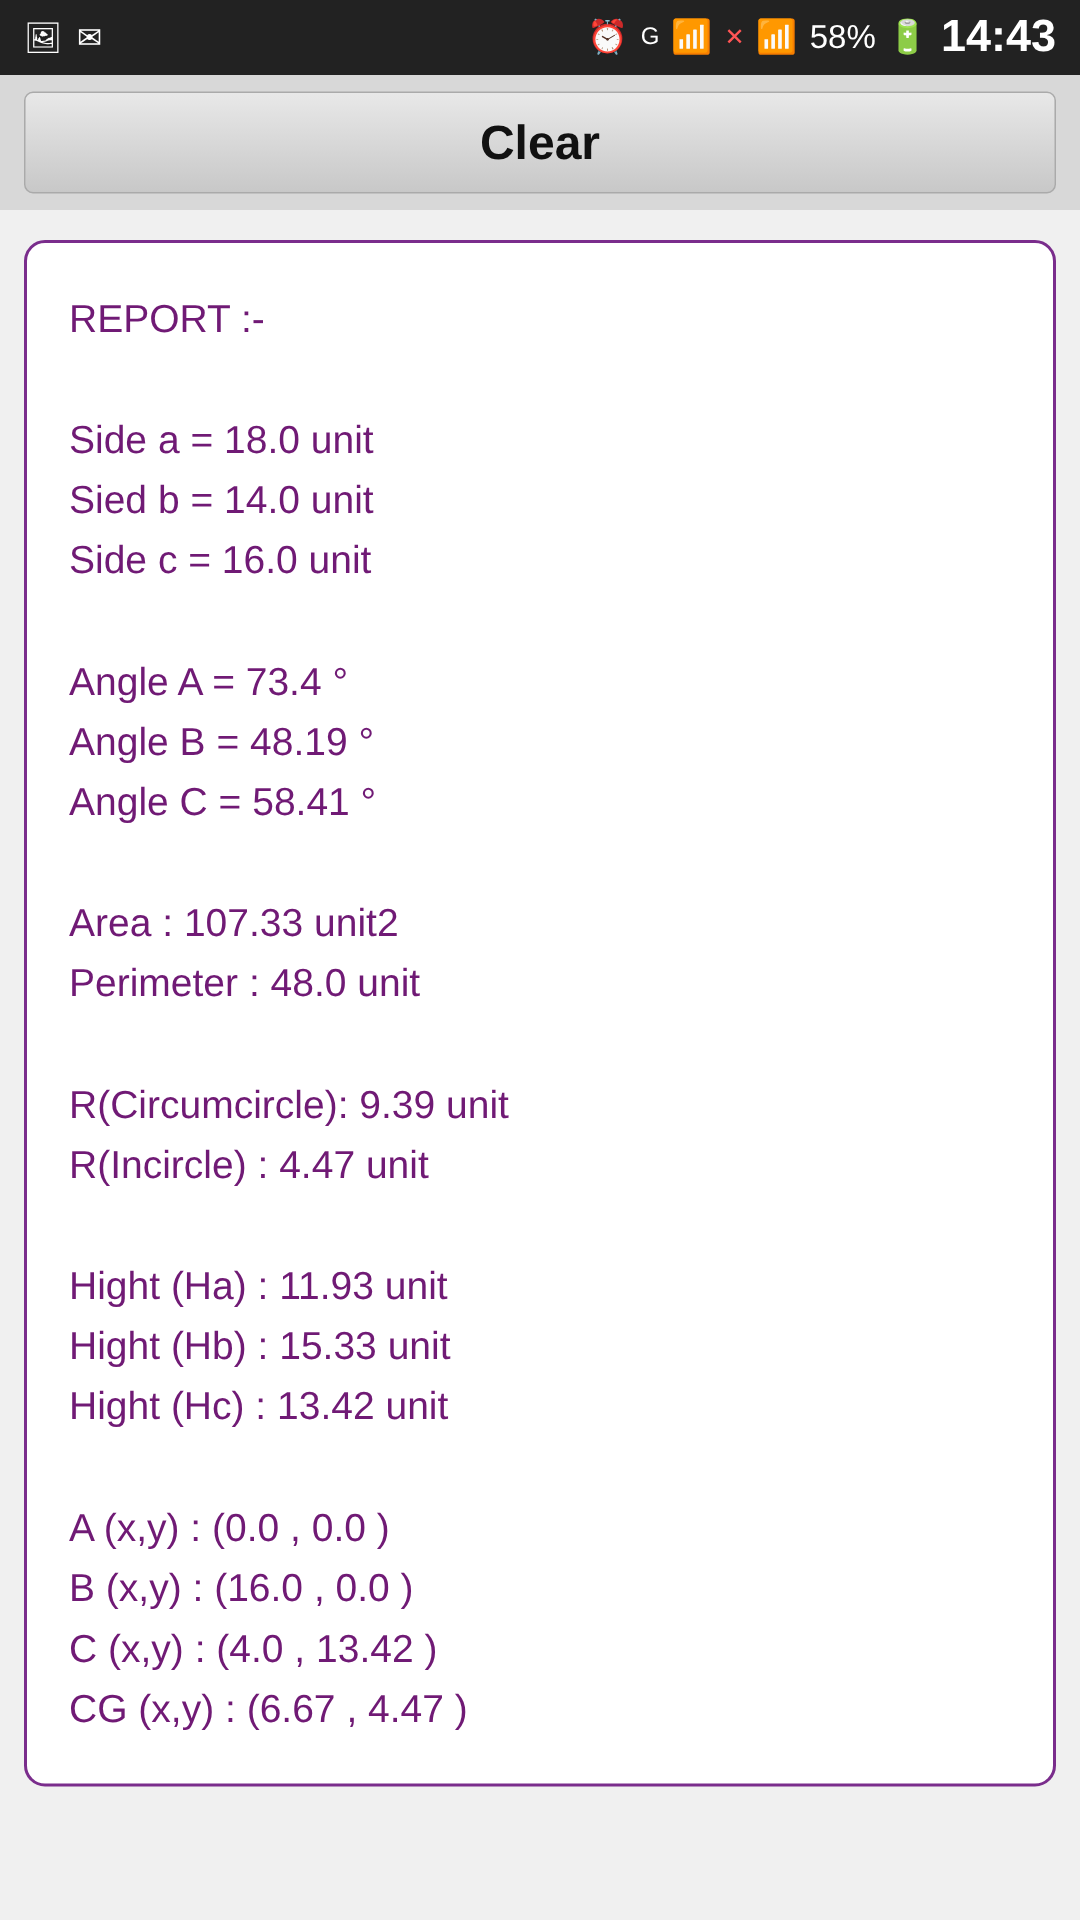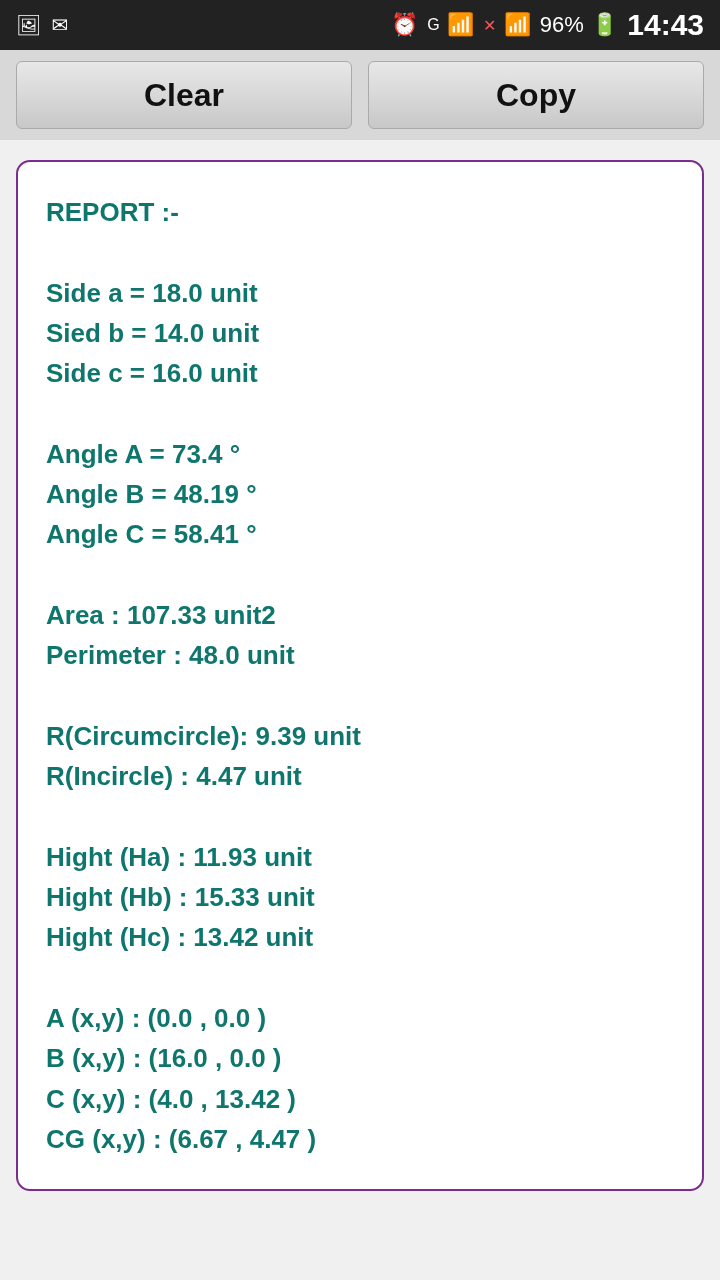--- a/index.html
+++ b/index.html
@@ -70,49 +70,48 @@
     .report-container {
       margin: 20px 16px;
       background: white;
       border: 2.5px solid #7a2d8c;
       border-radius: 14px;
       padding: 30px 28px;
     }
 
     .report-text {
       font-size: 26px;
-      font-weight: bold;
-      color: #0f766e;
+      font-weight: normal;
+      color: #701a75;
       line-height: 1.55;
       white-space: pre-line;
     }
   </style>
 </head>
 <body>
 
 <div class="status-bar">
   <div class="status-left">
     <span style="font-size:20px;">🖼</span>
     <span style="font-size:20px;">✉</span>
   </div>
   <div class="status-right">
     <span>⏰</span>
     <span style="font-size:16px;">G</span>
     <span>📶</span>
     <span style="font-size:16px; color: #f55;">✕</span>
     <span>📶</span>
-    <span>96%</span>
+    <span>58%</span>
     <span>🔋</span>
     <span class="status-time">14:43</span>
   </div>
 </div>
 
 <div class="toolbar">
   <button class="toolbar-btn">Clear</button>
-  <button class="toolbar-btn">Copy</button>
 </div>
 
 <div class="report-container">
   <div class="report-text"><span>REPORT :-</span>
 
 <span>Side a = 18.0 unit</span>
 <span>Sied b = 14.0 unit</span>
 <span>Side c = 16.0 unit</span>
 
 <span>Angle A = 73.4 °</span>

